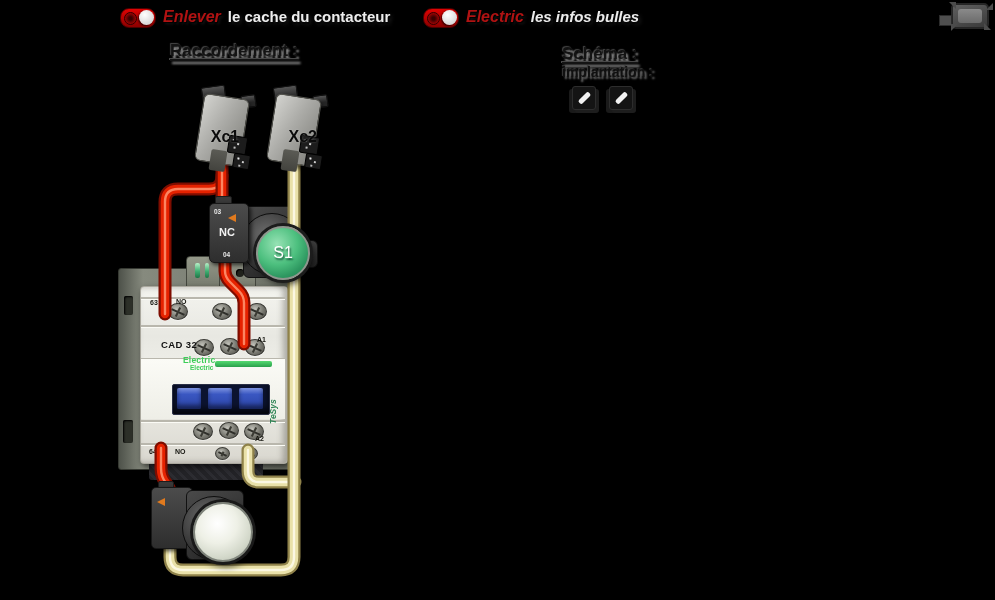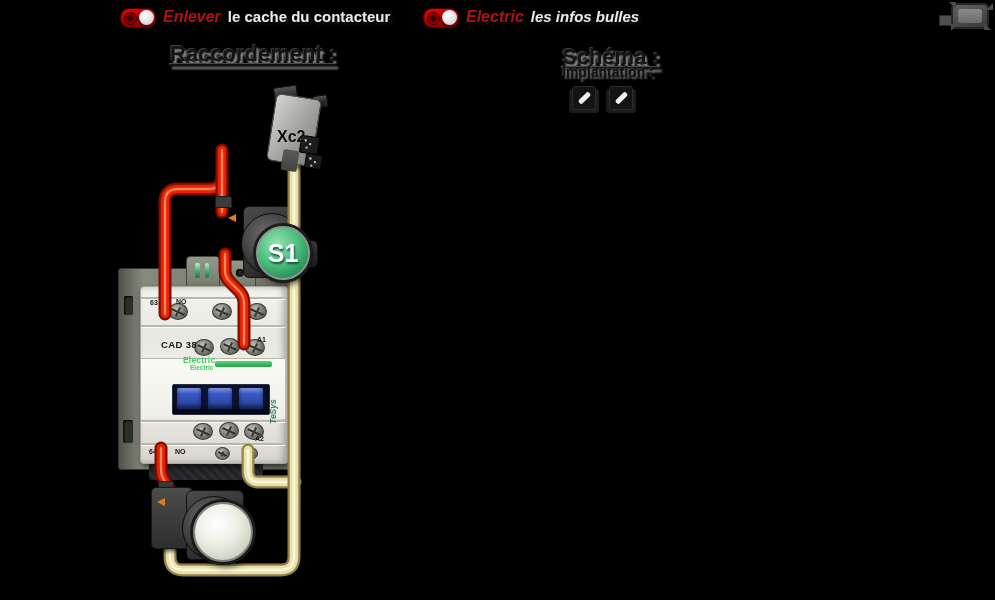--- a/index.html
+++ b/index.html
@@ -17,21 +17,21 @@
         border:1px solid #2c0000;}
   .pill .knob{position:absolute;right:1px;top:1px;width:15px;height:15px;border-radius:50%;
         background:radial-gradient(circle at 38% 32%,#ffffff,#d9d9d9 70%,#bdbdbd);
         box-shadow:-1px 1px 2px rgba(0,0,0,.7);}
   .tg-verb{font-size:16px;font-weight:bold;font-style:italic;color:#b01212;
         text-shadow:1px 1px 1px #000,2px 2px 3px #1a1a1a;}
   .tg-rest{font-size:15px;font-weight:bold;color:#ededed;margin-left:7px;
         text-shadow:1px 2px 2px #000,2px 2px 4px #2e2e2e;}
 
   
-  .big-title{position:absolute;font-size:22px;font-weight:bold;color:#131313;
+  .big-title{position:absolute;font-size:17px;font-weight:bold;color:#131313;
         text-decoration:underline;text-underline-offset:3px;text-decoration-thickness:2px;
         text-shadow:2px 3px 2px #8f8f8f,-1px -1px 1px #484848;}
   .sub-title{position:absolute;font-size:14px;font-weight:bold;color:#101010;
         text-shadow:2px 2px 2px #6f6f6f,-1px -1px 1px #3c3c3c;}
 
   
   .schema-sym{position:absolute;width:22px;height:22px;background:#141414;border:1px solid #2d2d2d;
         border-radius:3px;box-shadow:3px 3px 0 #1d1d1d,-3px 3px 0 #1a1a1a;}
   .schema-sym::before{content:"";position:absolute;left:9px;top:4px;width:5px;height:14px;
         background:#f2f2f2;transform:rotate(45deg);border-radius:2px;}
@@ -111,21 +111,21 @@
   .orange-mark{position:absolute;width:0;height:0;border-style:solid;
         border-width:4px 8px 4px 0;border-color:transparent #e07a1e transparent transparent;}
   .btn-housing{position:absolute;border-radius:6px;background:linear-gradient(145deg,#4a4a4a,#222);
         border:1px solid #111;}
   .btn-collar{position:absolute;border-radius:50%;
         background:radial-gradient(circle at 40% 35%,#6e6e6e,#2c2c2c 70%,#151515);border:1px solid #0d0d0d;}
   .cap-green{position:absolute;border-radius:50%;
         background:radial-gradient(circle at 38% 32%,#96e2b4,#4cbf7e 45%,#2d9760 72%,#1e7a4a 100%);
         border:2px solid #8e978e;box-shadow:0 0 0 3px #1c1c1c,3px 4px 7px rgba(0,0,0,.8);
         display:flex;align-items:center;justify-content:center;cursor:pointer;}
-  .cap-green span{color:#fff;font-weight:bold;font-size:25px;text-shadow:1px 2px 2px #14563a;}
+  .cap-green span{color:#fff;font-weight:normal;font-size:16px;text-shadow:1px 2px 2px #14563a;}
   .cap-white{position:absolute;border-radius:50%;
         background:radial-gradient(circle at 40% 35%,#ffffff,#eef0e6 40%,#d2d7c9 70%,#a9afa1 100%);
         border:2px solid #7e837a;box-shadow:0 0 0 3px #191919,3px 4px 7px rgba(0,0,0,.8);cursor:pointer;}
   
   .wo-r{stroke:#7e0d00;stroke-width:13;fill:none;stroke-linecap:round;}
   .wc-r{stroke:#e62200;stroke-width:8.5;fill:none;stroke-linecap:round;}
   .wh-r{stroke:#ff9672;stroke-width:2.4;fill:none;stroke-linecap:round;opacity:.85;}
   .wo-y{stroke:#8f824a;stroke-width:13;fill:none;stroke-linecap:round;}
   .wc-y{stroke:#e9e1a9;stroke-width:8.5;fill:none;stroke-linecap:round;}
   .wh-y{stroke:#fdfae8;stroke-width:2.4;fill:none;stroke-linecap:round;opacity:.9;}
@@ -200,21 +200,21 @@
   <div class="screw" style="left:220px;top:338px;"></div>
   <div class="screw" style="left:245px;top:339px;"></div>
   <div class="screw" style="left:193px;top:423px;"></div>
   <div class="screw" style="left:219px;top:422px;"></div>
   <div class="screw" style="left:244px;top:423px;"></div>
   <div class="screw screw-sm" style="left:215px;top:447px;"></div>
   <div class="screw screw-sm" style="left:243px;top:447px;"></div>
 
   <span class="tlabel" style="left:150px;top:299px;">63</span>
   <span class="tlabel" style="left:176px;top:298px;">NO</span>
-  <span class="cad-label">CAD 38</span>
+  <span class="cad-label">CAD 32</span>
   <span class="tlabel" style="left:257px;top:336px;">A1</span>
   <span class="tlabel" style="left:255px;top:435px;">A2</span>
   <span class="tlabel" style="left:149px;top:448px;">64</span>
   <span class="tlabel" style="left:175px;top:448px;">NO</span>
 
   <div class="brand">
     <span class="b1">Electric</span>
     <span class="b2">Electric</span>
   </div>
   <div class="green-bar"></div>
@@ -256,32 +256,46 @@
       <path class="wc-y" d="M 248 450 L 248 471 Q 248 482 259 482 L 295 482"></path>
       <path class="wh-y" d="M 248 450 L 248 471 Q 248 482 259 482 L 295 482"></path>
     </g>
     <g>
       <path class="wo-y" d="M 294 150 L 294 557 Q 294 570 281 570 L 183 570 Q 170 570 170 557 L 170 536"></path>
       <path class="wc-y" d="M 294 150 L 294 557 Q 294 570 281 570 L 183 570 Q 170 570 170 557 L 170 536"></path>
       <path class="wh-y" d="M 294 150 L 294 557 Q 294 570 281 570 L 183 570 Q 170 570 170 557 L 170 536"></path>
     </g>
   </svg>
 
+  <div class="tblock" style="left:195px;top:86px;">
+    <div class="tb-conn" style="left:7px;top:0;width:22px;height:18px;transform:rotate(-8deg);"></div>
+    <div class="tb-conn" style="left:46px;top:9px;width:13px;height:11px;transform:rotate(-8deg);"></div>
+    <div class="tb-body"></div>
+    <div class="tb-black" style="left:33px;top:50px;width:17px;height:16px;"></div>
+    <div class="tb-black" style="left:38px;top:68px;width:15px;height:13px;"></div>
+    <div class="tb-foot" style="left:15px;top:64px;width:16px;height:21px;"></div>
+    <div class="tb-label" style="left:10px;top:42px;width:40px;text-align:center;">Xc1</div>
+  </div>
 
   <div class="tblock" style="left:267px;top:86px;">
     <div class="tb-conn" style="left:7px;top:0;width:22px;height:18px;transform:rotate(-8deg);"></div>
     <div class="tb-conn" style="left:46px;top:9px;width:13px;height:11px;transform:rotate(-8deg);"></div>
     <div class="tb-body"></div>
     <div class="tb-black" style="left:33px;top:50px;width:17px;height:16px;"></div>
     <div class="tb-black" style="left:38px;top:68px;width:15px;height:13px;"></div>
     <div class="tb-foot" style="left:15px;top:64px;width:16px;height:21px;"></div>
-    <div class="tb-label" style="left:10px;top:42px;width:40px;text-align:left;">Xc2</div>
+    <div class="tb-label" style="left:10px;top:42px;width:40px;text-align:right;">Xc2</div>
   </div>
 
   <div class="nc-tab" style="left:215px;top:196px;width:15px;height:10px;"></div>
+  <div class="nc-block" style="left:209px;top:203px;width:38px;height:58px;">
+    <span class="nc-tnum" style="left:4px;top:4px;">03</span>
+    <span class="nc-text" style="left:9px;top:22px;">NC</span>
+    <span class="nc-tnum" style="left:13px;top:47px;">04</span>
+  </div>
   <div class="orange-mark" style="left:228px;top:214px;"></div>
   <div class="cap-green" style="left:256px;top:226px;width:50px;height:50px;">
     <span>S1</span>
   </div>
 
   <div class="nc-tab" style="left:158px;top:481px;width:14px;height:9px;"></div>
   <div class="nc-block" style="left:151px;top:487px;width:40px;height:60px;"></div>
   <div class="orange-mark" style="left:157px;top:498px;"></div>
   <div class="btn-housing" style="left:186px;top:490px;width:56px;height:68px;"></div>
   <div class="btn-collar" style="left:182px;top:496px;width:62px;height:62px;"></div>

